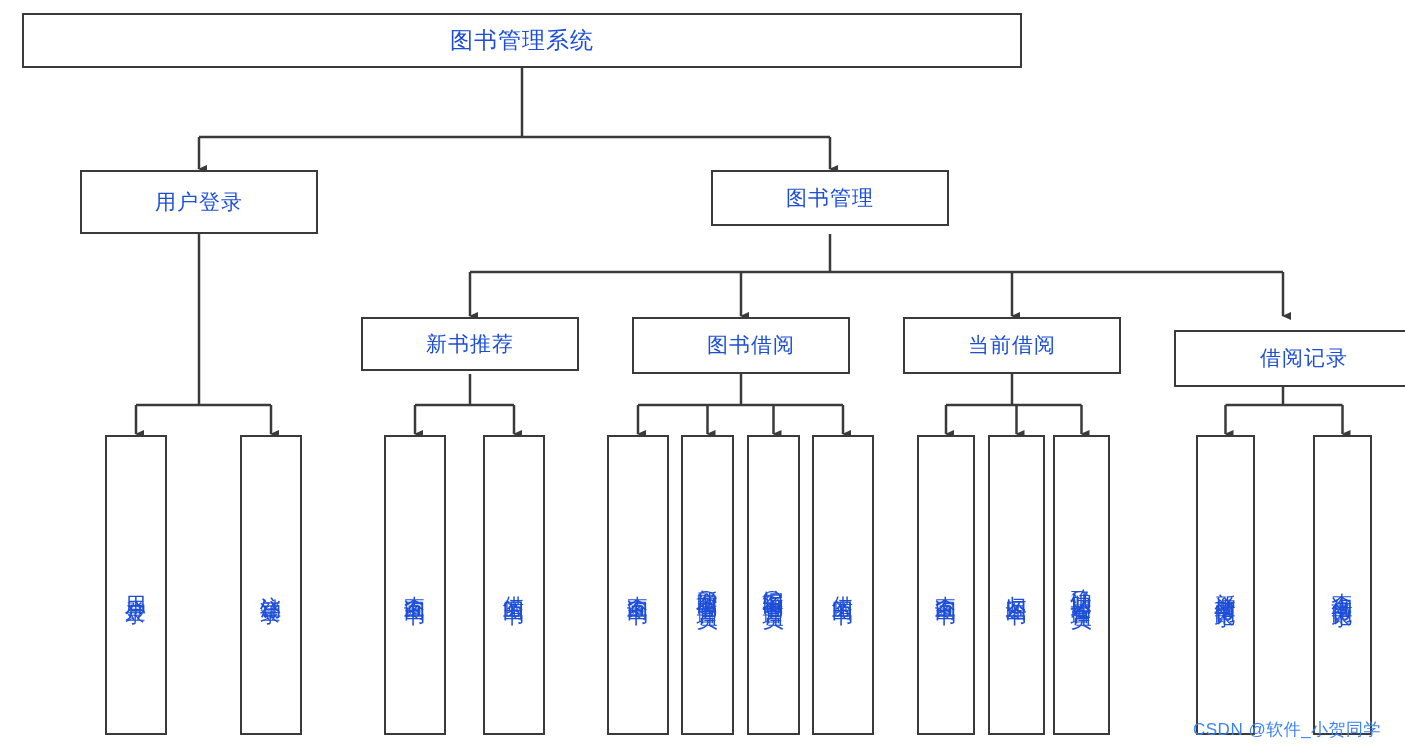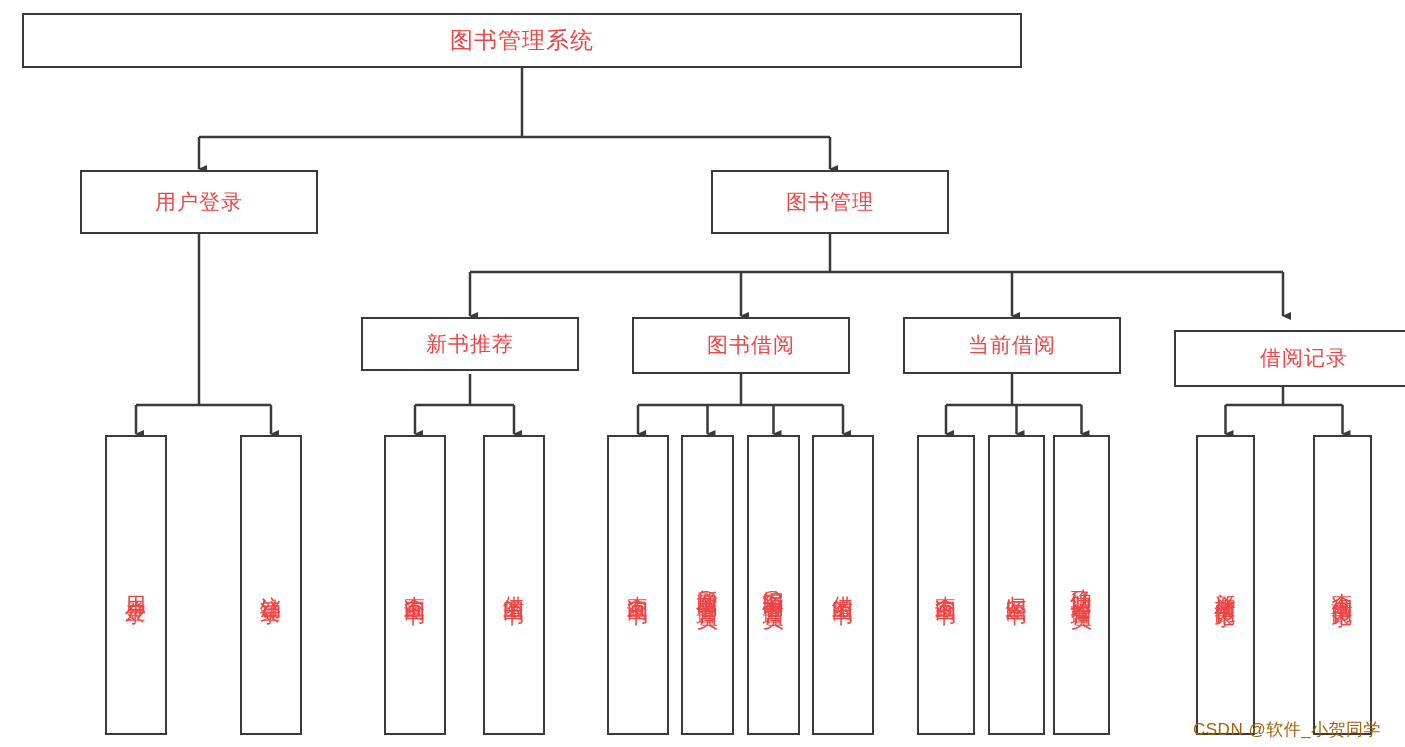--- a/index.html
+++ b/index.html
@@ -33,21 +33,21 @@
     display: flex;
     align-items: center;
     justify-content: center;
     overflow: hidden;
   }
   .node.horiz {
     align-items: center;
     justify-content: center;
   }
   .node-label {
-    color: #ef4444;
+    color: #1d4ed8;
     line-height: 1.18;
     text-align: right;
     white-space: pre;
   }
   .node.horiz .node-label {
     font-size: 21px;
     letter-spacing: 1px;
   }
   .node.vert {
     align-items: center;
@@ -58,21 +58,21 @@
     text-orientation: upright;
     font-size: 21px;
     letter-spacing: 3px;
     line-height: 1;
   }
   .node.root .node-label {
     font-size: 23px;
   }
   .watermark {
     position: absolute;
-    color: #a16207;
+    color: #3b82f6;
     font-size: 17px;
     letter-spacing: 0.5px;
     white-space: nowrap;
     user-select: none;
   }
 </style>
 </head>
 <body>
 
 <div id="canvas">
@@ -119,21 +119,21 @@
       </g>
   </svg>
 
   <div id="node-layer">
       <div class="node horiz root" style="left: 22px; top: 13px; width: 1000px; height: 55px;">
         <span class="node-label">图书管理系统</span>
       </div>
       <div class="node horiz" style="left: 80px; top: 170px; width: 238px; height: 64px;">
         <span class="node-label">用户登录</span>
       </div>
-      <div class="node horiz" style="left: 711px; top: 170px; width: 238px; height: 64px;">
+      <div class="node horiz" style="left: 711px; top: 170px; width: 238px; height: 56px;">
         <span class="node-label">图书管理</span>
       </div>
       <div class="node horiz" style="left: 361px; top: 317px; width: 218px; height: 54px;">
         <span class="node-label">新书推荐</span>
       </div>
       <div class="node horiz" style="left: 632px; top: 317px; width: 218px; height: 57px; padding-left: 20px;">
         <span class="node-label">图书借阅</span>
       </div>
       <div class="node horiz" style="left: 903px; top: 317px; width: 218px; height: 57px;">
         <span class="node-label">当前借阅</span>

